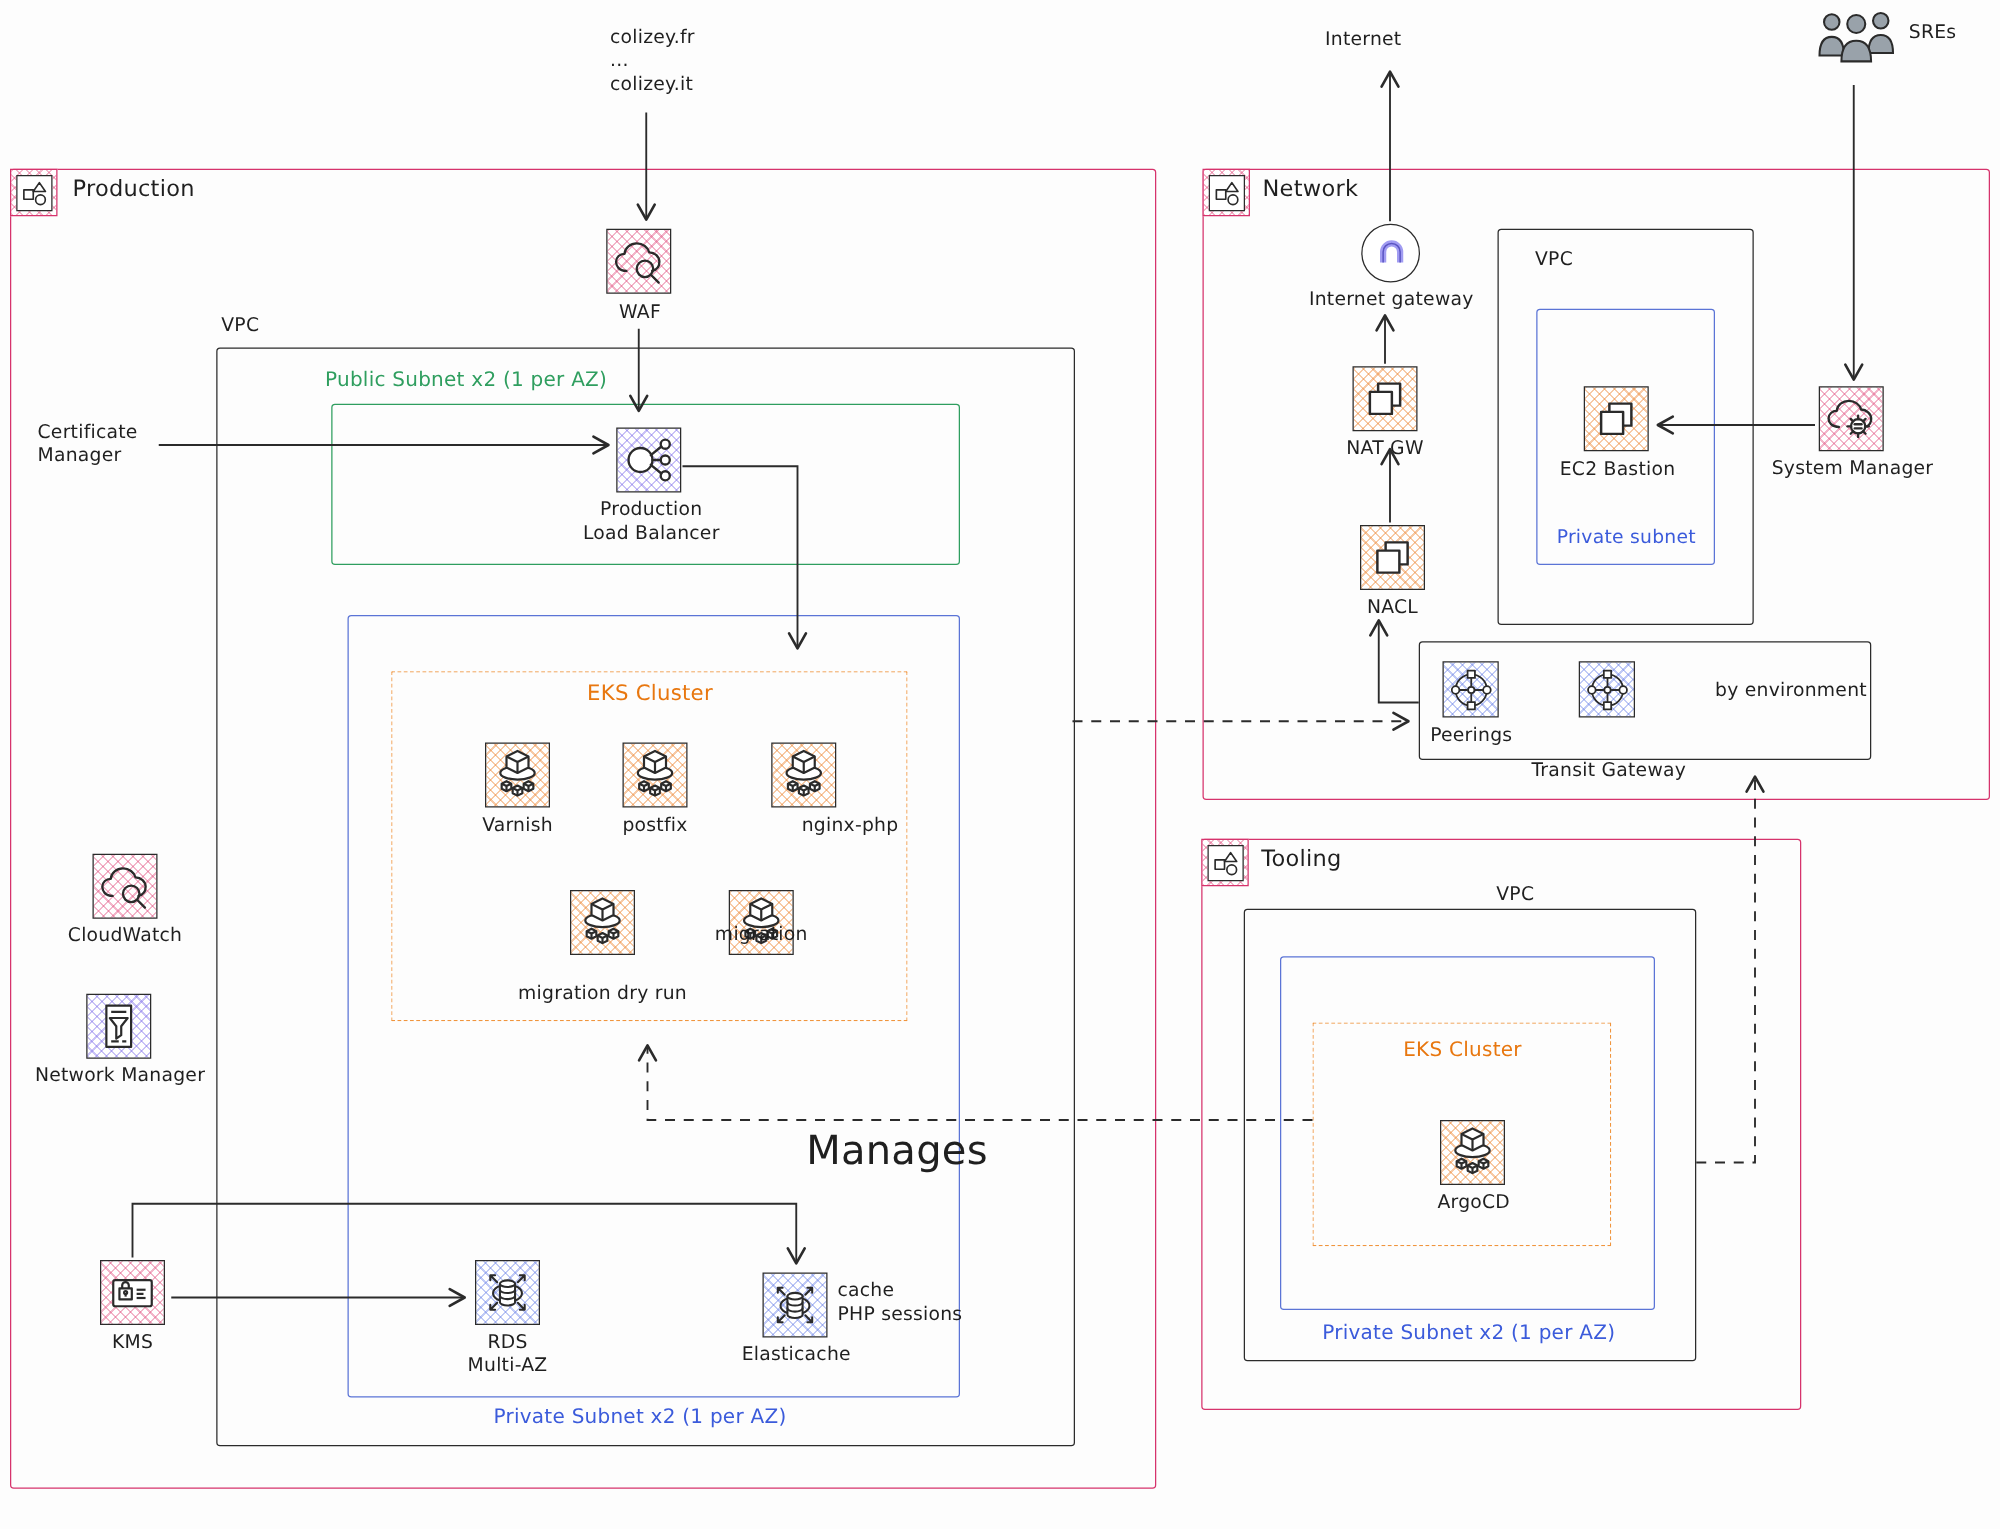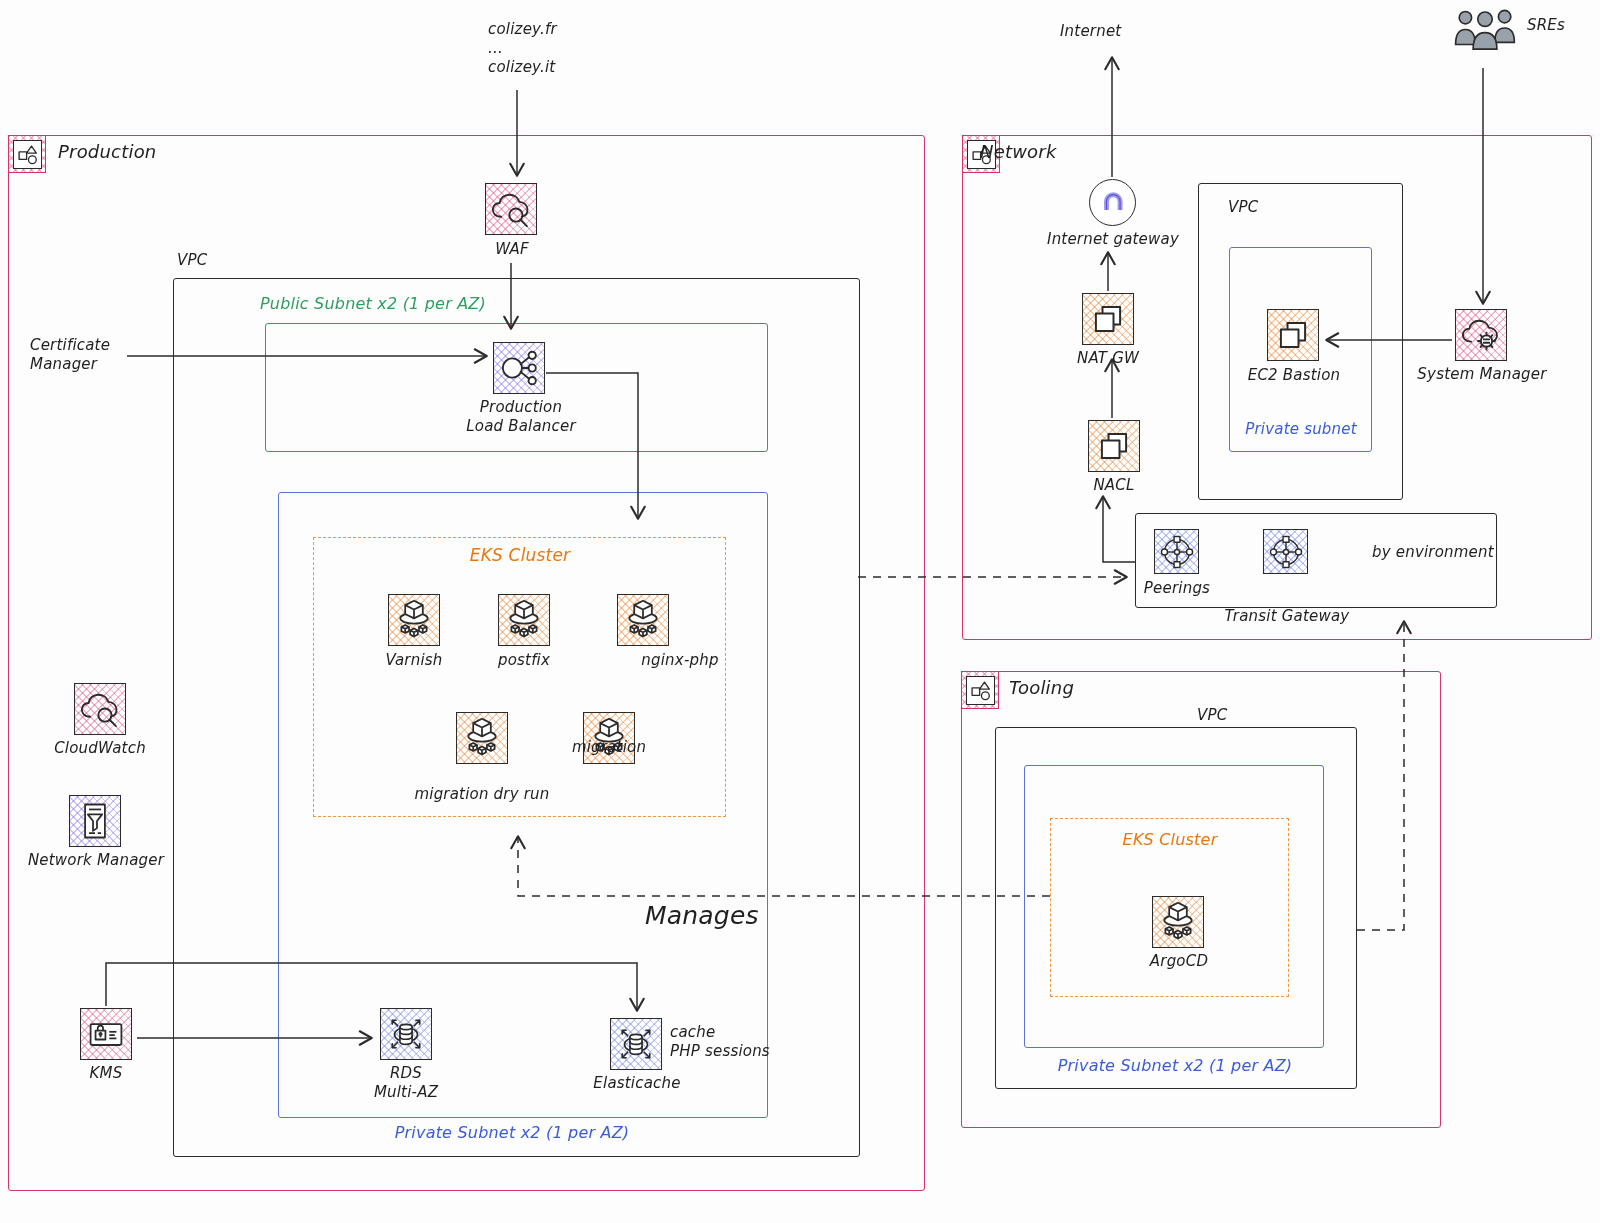--- a/index.html
+++ b/index.html
@@ -3,24 +3,24 @@
 <meta charset="utf-8">
 <style>
   html,body{margin:0;padding:0;background:#fff;}
   .stage{position:relative;width:1600px;height:1223px;background:#fdfdfd;
          font-family:"DejaVu Sans",sans-serif;color:#1f1f1f;overflow:hidden;}
   .box{position:absolute;border:1.6px solid #2b2b2b;border-radius:3px;box-sizing:border-box;background:transparent;}
   .box.pink{border-color:#d6336c;border-width:1.8px;}
   .box.green{border-color:#2f9e5f;}
   .box.blue{border-color:#5b74d6;}
   .box.dashed-orange{border:1.8px dashed #f0953d;border-radius:1px;}
-  .lbl{position:absolute;white-space:nowrap;font-size:15px;line-height:1.28;letter-spacing:.2px;font-style:italic;}
+  .lbl{position:absolute;white-space:nowrap;font-size:15px;line-height:1.28;letter-spacing:.2px;}
   .lbl.center{transform:translateX(-50%);text-align:center;}
   .title{font-size:18px;}
-  .big{font-size:25px;}
+  .big{font-size:32px;}
   .f16{font-size:16px;}
   .f17{font-size:17px;}
   .green-t{color:#2f9e5f;}
   .blue-t{color:#3b5bdb;}
   .orange-t{color:#e8770f;}
   .tile{position:absolute;width:52px;height:52px;border:1.7px solid #2b2b2b;box-sizing:border-box;
         display:flex;align-items:center;justify-content:center;}
   .tile.sm{width:45px;height:45px;}
   .tile.round{border-radius:50%;background:#fff;}
   .h-pink{background-color:#fff;background-image:
@@ -274,21 +274,21 @@
   <div class="lbl big" style="left:645px;top:900px">Manages</div>
 
   <div class="box pink" style="left:962px;top:135px;width:630px;height:505px"></div>
   <div class="corner h-pink" style="left:962px;top:135px">
     <span class="inner">
         <svg class="glyph" width="23" height="23" viewBox="0 0 26 26">
           <use href="#sym-org"></use>
         </svg>
       </span>
   </div>
-  <div class="lbl title" style="left:980px;top:140px">Network</div>
+  <div class="lbl title" style="left:1010px;top:140px">Network</div>
 
   <div class="lbl" style="left:1060px;top:22px">Internet</div>
 
   <div class="tile round" style="left:1089px;top:179px;width:47px;height:47px">
     <svg class="glyph" width="40" height="40" viewBox="0 0 40 40">
         <use href="#sym-igw-u"></use>
       </svg>
   </div>
   <div class="lbl center" style="left:1113px;top:230px">Internet gateway</div>
 

